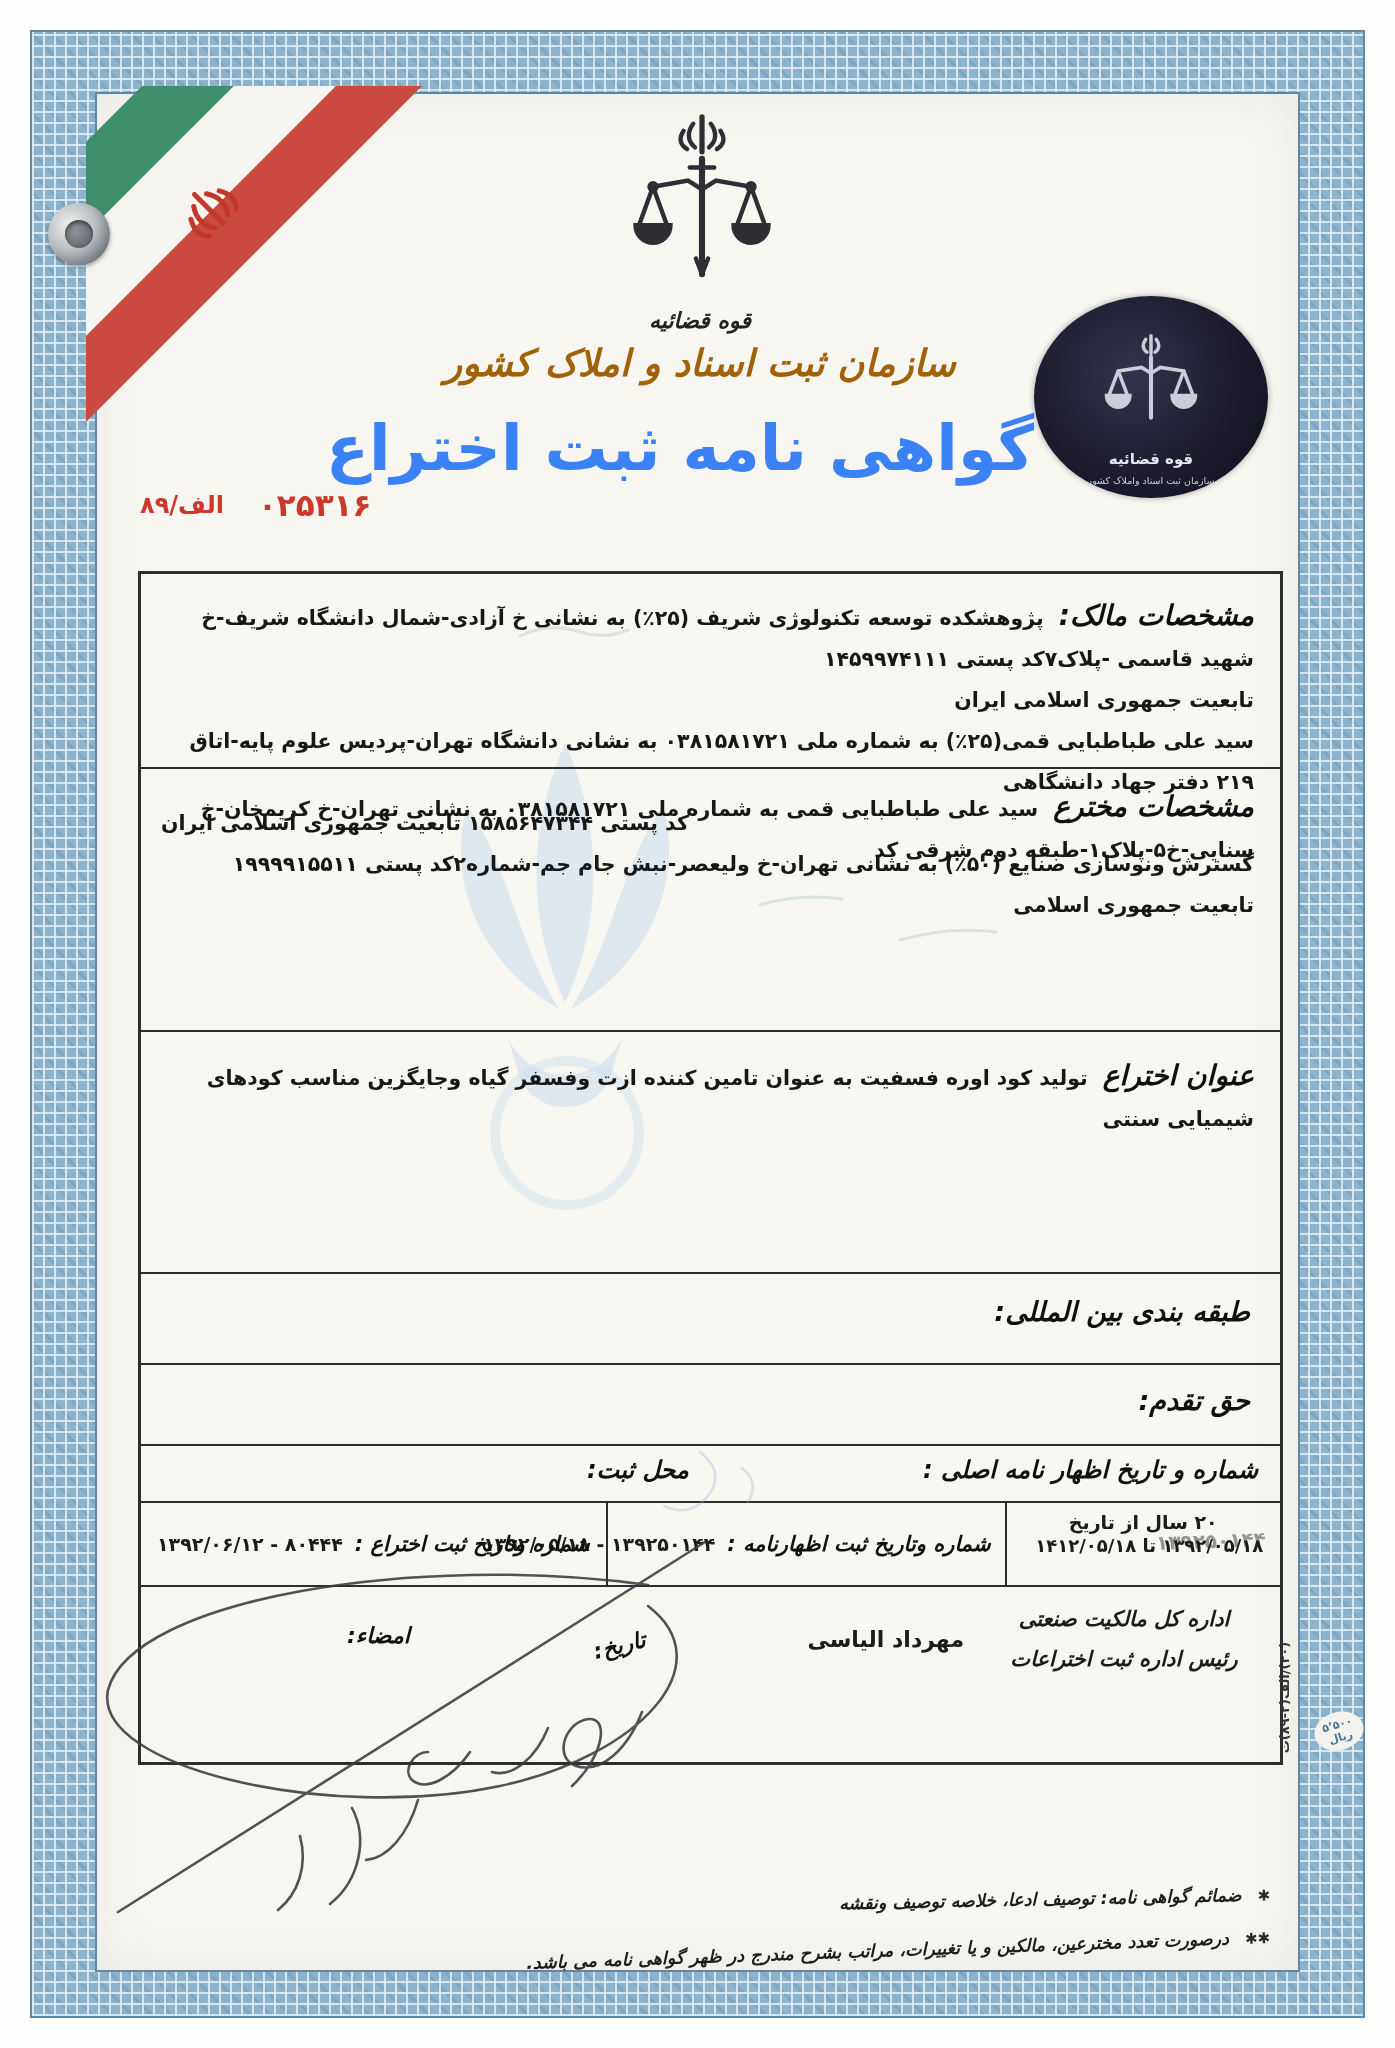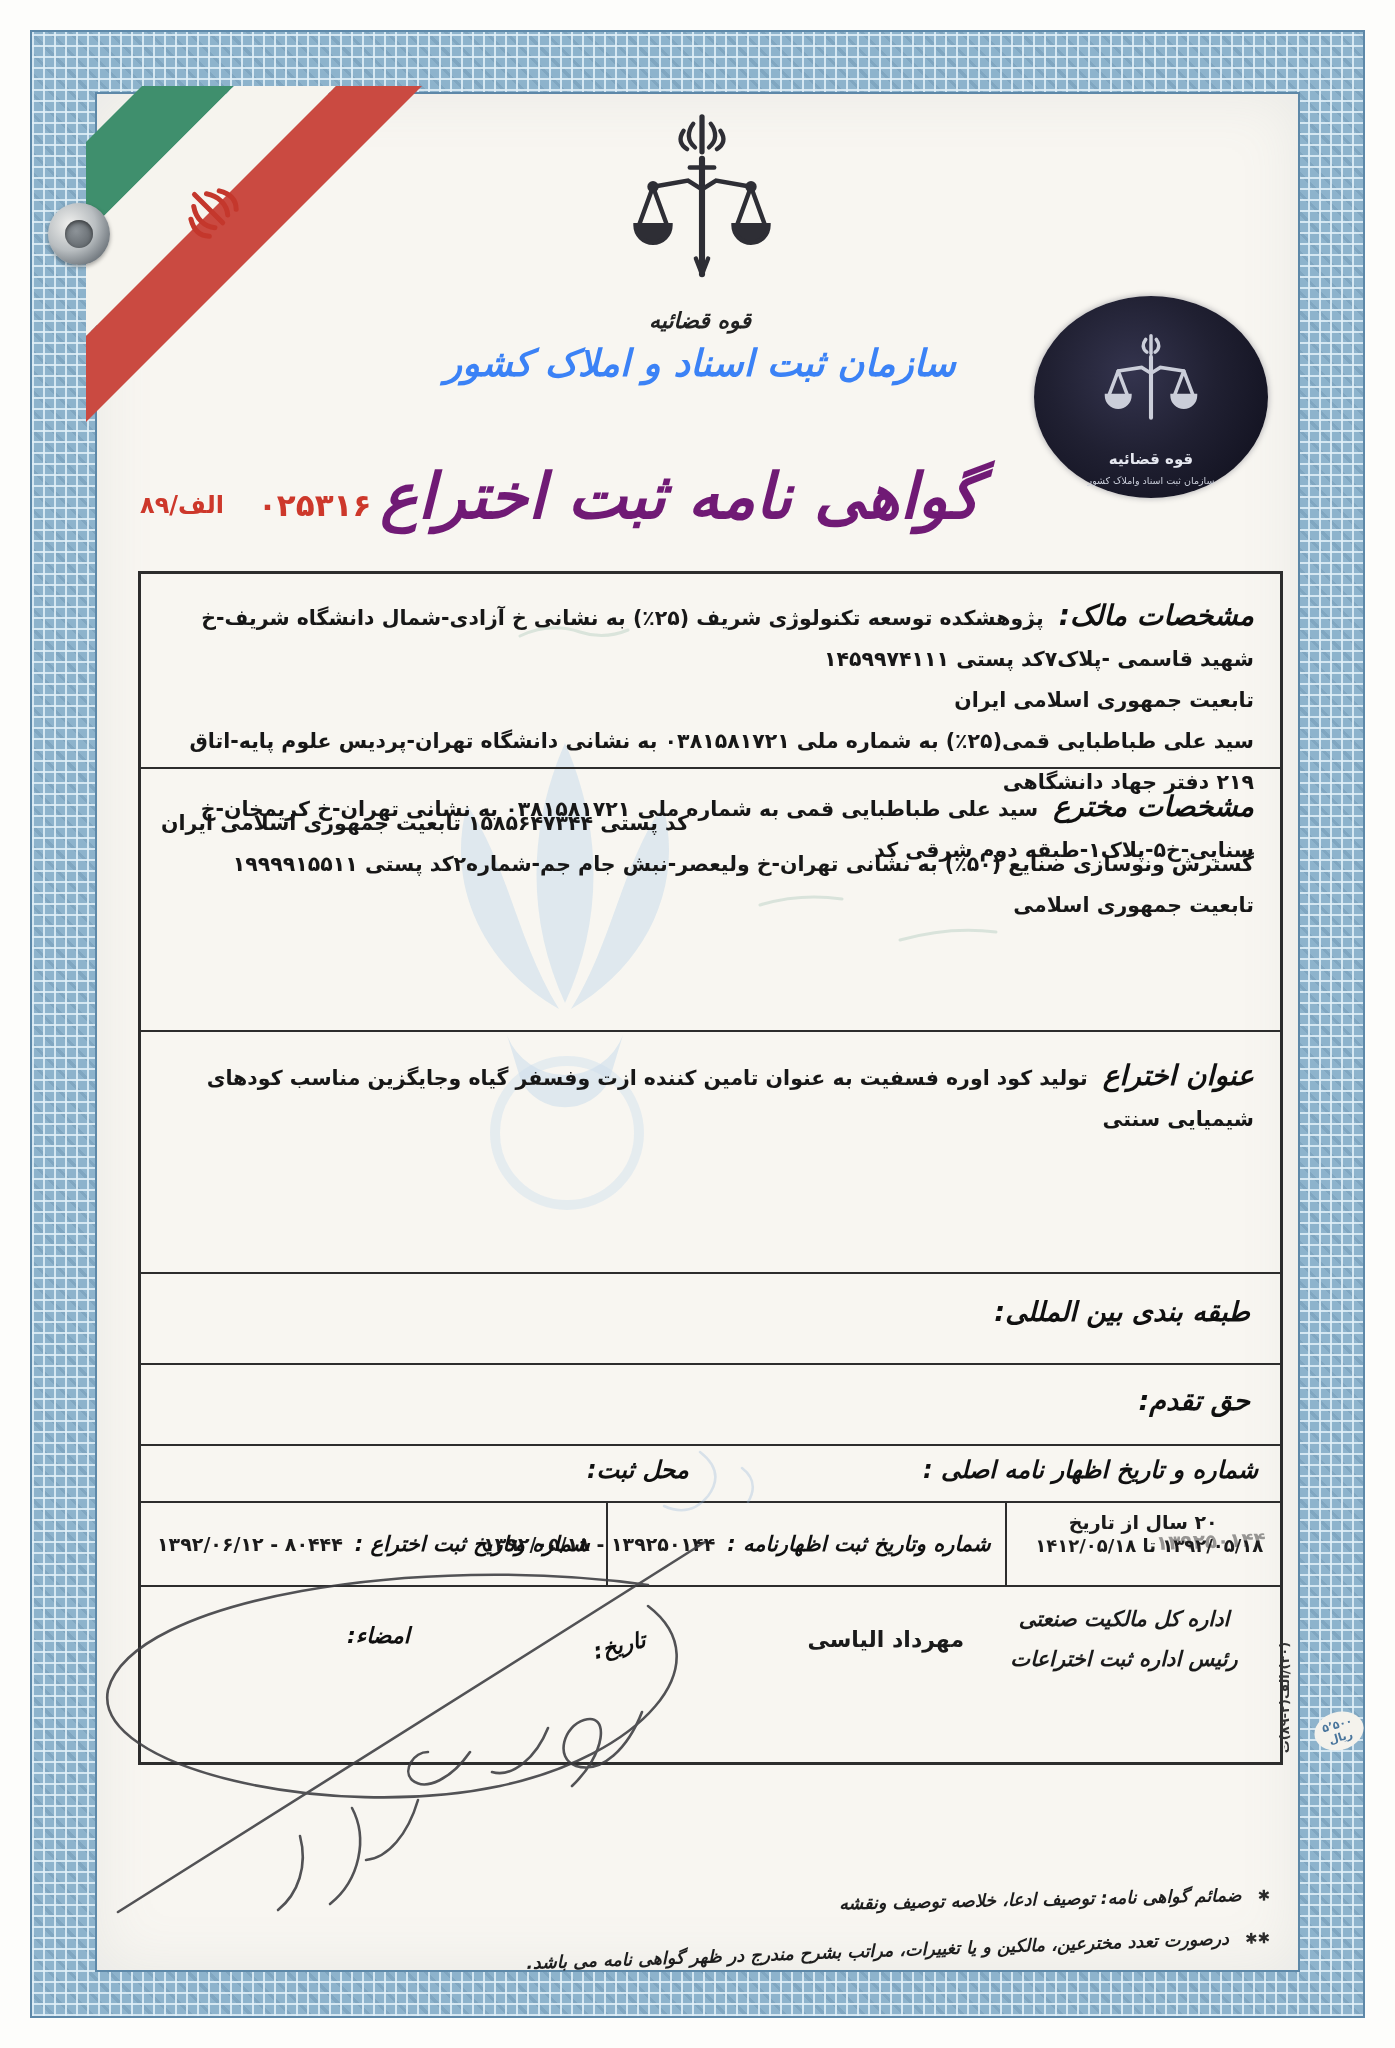--- a/index.html
+++ b/index.html
@@ -12,23 +12,23 @@
       repeating-linear-gradient(90deg, rgba(225,240,248,.85) 0 2px, transparent 2px 11px),
       repeating-linear-gradient(45deg, rgba(90,130,160,.25) 0 3px, transparent 3px 14px);}
   .paper{position:absolute;left:95px;right:95px;top:92px;bottom:76px;background:#f8f6f1;
          border:2px solid #5d88a8;box-shadow:inset 0 0 60px rgba(120,140,150,.12);}
   .content{position:absolute;inset:0;direction:rtl;}
   
   .emblem{position:absolute;left:632px;top:106px;}
   .t-judiciary{position:absolute;left:560px;top:308px;width:280px;text-align:center;
                font-size:22px;font-weight:700;font-style:italic;color:#222;}
   .t-org{position:absolute;left:360px;top:342px;width:680px;text-align:center;
-         font-size:37px;font-weight:700;font-style:italic;color:#3b82f6;letter-spacing:-1px;}
+         font-size:37px;font-weight:700;font-style:italic;color:#a16207;letter-spacing:-1px;}
   .t-title{position:absolute;left:320px;top:412px;width:720px;text-align:center;
-           font-size:63px;font-weight:700;font-style:italic;color:#701a75;letter-spacing:-2px;margin-top:48px;}
+           font-size:63px;font-weight:700;color:#3b82f6;letter-spacing:-2px;}
   .serial{position:absolute;left:140px;top:487px;display:flex;direction:rtl;gap:34px;
           color:#cd382b;font-weight:700;}
   .serial .num{font-size:31px;letter-spacing:9px;}
   .serial .code{font-size:24px;margin-top:4px;}
   
   .flag{position:absolute;left:86px;top:86px;}
   .grommet{position:absolute;left:48px;top:203px;width:62px;height:62px;border-radius:50%;
      background:radial-gradient(circle at 35% 35%,#f0f0ee,#b9bec1 45%,#757c82 75%,#5c6268);
      box-shadow:0 2px 4px rgba(0,0,0,.35);}
   .grommet::after{content:"";position:absolute;left:17px;top:17px;width:28px;height:28px;border-radius:50%;

